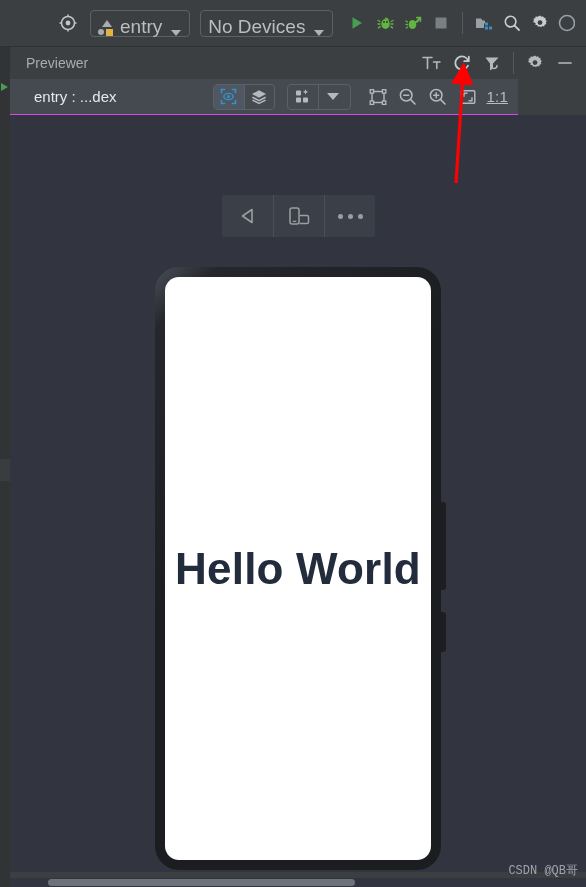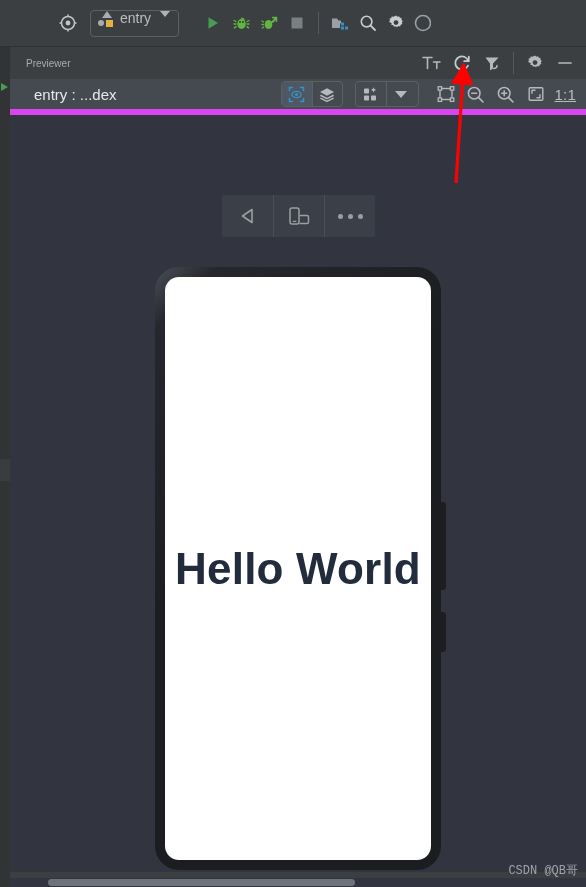--- a/index.html
+++ b/index.html
@@ -16,53 +16,53 @@
     position: absolute; left: 0; top: 0; width: 586px; height: 47px;
     background: #3c3f41;
     display: flex; align-items: center;
     border-bottom: 1px solid #2e3133;
   }
   .tb-icon {
     display: flex; align-items: center; justify-content: center;
     height: 28px; width: 28px; flex: 0 0 auto;
   }
   .combo {
-    display: flex; align-items: flex-start; gap: 6px;
+    display: flex; align-items: flex-end; gap: 6px;
     height: 27px; padding: 0 8px 0 7px;
     border: 1px solid #5c6164; border-radius: 4px;
-    color: #bbbdbe; font-size: 14px; line-height: 1;
+    color: #bbbdbe; font-size: 19px; line-height: 1;
   }
   .combo .caret { width: 0; height: 0; border-left: 5px solid transparent;
     border-right: 5px solid transparent; border-top: 6px solid #b0b3b5; margin-left: 3px; }
   .entry-glyph { position: relative; width: 16px; height: 16px; }
   .entry-glyph .tri { position: absolute; left: 4px; top: 0;
     width: 0; height: 0; border-left: 5px solid transparent;
     border-right: 5px solid transparent; border-bottom: 7px solid #a9acae; }
   .entry-glyph .dot { position: absolute; left: 0px; top: 9px; width: 6px; height: 6px;
     border-radius: 50%; background: #a9acae; }
   .entry-glyph .sq { position: absolute; left: 8px; top: 9px; width: 7px; height: 7px;
     background: #e3b341; }
   .vsep { width: 1px; height: 22px; background: #555a5c; margin: 0 7px; }
 
   
   .prev-header {
     position: absolute; left: 10px; top: 47px; width: 576px; height: 32px;
     background: #3c3f41;
     display: flex; align-items: center;
   }
-  .prev-title { color: #a9acae; font-size: 10px; margin-left: 16px; flex: 1 1 auto; }
+  .prev-title { color: #a9acae; font-size: 14px; margin-left: 16px; flex: 1 1 auto; }
   .prev-actions { display: flex; align-items: center; gap: 4px; padding-right: 8px; }
   .act { width: 26px; height: 26px; display: flex; align-items: center; justify-content: center; }
 
   
   .prev-subbar {
-    position: absolute; left: 10px; top: 79px; width: 576px; height: 36px;
+    position: absolute; left: 10px; top: 79px; width: 508px; height: 36px;
     background: #454950;
     display: flex; align-items: center;
-    border-bottom: 6px solid #d946ef;
+    border-bottom: 1px solid #d946ef;
   }
   .prev-file { color: #e6e8ea; font-size: 15px; margin-left: 24px; flex: 1 1 auto; }
   .seg-group { display: flex; border: 1px solid #5c6164; border-radius: 4px; overflow: hidden; height: 26px; }
   .seg { width: 30px; height: 24px; display: flex; align-items: center; justify-content: center; }
   .seg.active { background: #4e5763; }
   .seg + .seg { border-left: 1px solid #5c6164; }
   .sub-sep { width: 12px; }
   .zoom-item { width: 30px; height: 26px; display: flex; align-items: center; justify-content: center; }
   .ratio { color: #b9bcbe; font-size: 15px; padding: 0 10px 0 4px; letter-spacing: .2px; text-decoration: underline; }
 
@@ -171,20 +171,24 @@
         <span class="tri"></span>
           <span class="dot"></span>
           <span class="sq"></span>
       </span>
       <span>entry</span>
       <span class="caret"></span>
     </div>
 
     <div style="width:10px"></div>
 
+    <div class="combo">
+      <span>No Devices</span>
+      <span class="caret"></span>
+    </div>
 
     <div style="width:10px"></div>
 
     <div class="tb-icon">
       <svg width="16" height="16" viewBox="0 0 16 16">
           <path d="M3.5 2.2L13 8l-9.5 5.8z" fill="#499c54"></path>
         </svg>
     </div>
     <div class="tb-icon">
       <svg width="17" height="17" viewBox="0 0 17 17">

